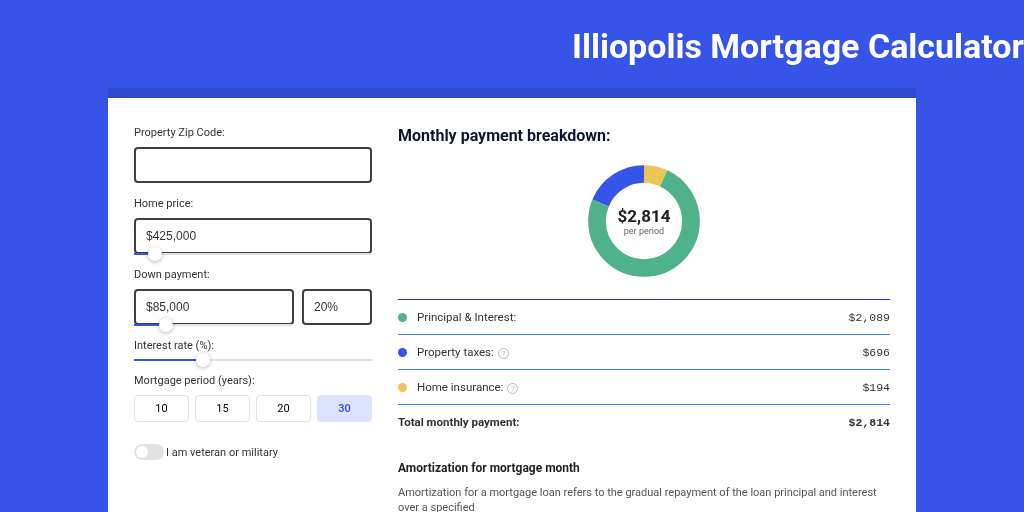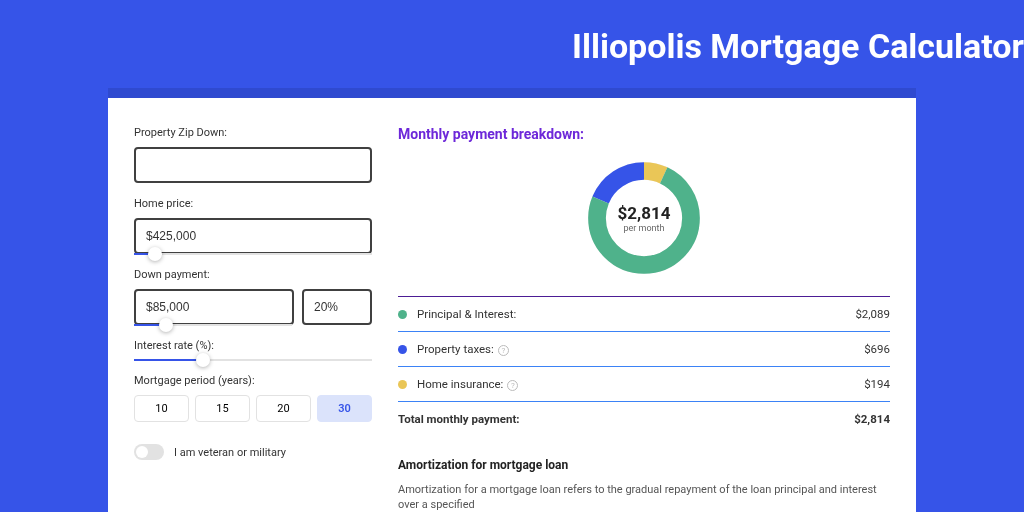--- a/index.html
+++ b/index.html
@@ -77,36 +77,36 @@
     text-align: center;
     cursor: pointer;
   }
   .period-btn.active {
     background: #dbe3fb;
     color: #3654e8;
     font-weight: 600;
     border-color: #dbe3fb;
   }
   .toggle-row {
-    display: flex; align-items: center; gap: 10px;
+    display: flex; align-items: center; gap: 2px;
     margin-top: 22px;
   }
   .toggle {
     width: 30px; height: 16px; border-radius: 10px;
     background: #e2e2e2; position: relative;
   }
   .toggle-knob {
     position: absolute; top: 2px; left: 2px;
     width: 12px; height: 12px; background: #fff;
     border-radius: 50%;
   }
   .toggle-label { font-size: 11px; color: #333; }
 
   .section-title {
-    font-size: 14px; font-weight: 700; color: #6d28d9;
+    font-size: 16px; font-weight: 700; color: #0f172a;
     margin-bottom: 14px;
   }
   .donut-wrap {
     display: flex; justify-content: center;
     margin-bottom: 16px;
   }
   .donut { position: relative; width: 124px; height: 124px; }
   .donut svg { width: 124px; height: 124px; transform: rotate(-90deg); }
   .donut-center {
     position: absolute; top: 0; left: 0; right: 0; bottom: 0;
@@ -121,21 +121,21 @@
     padding: 10px 0;
     border-top: 1px solid #3b82f6;
     font-size: 11.5px; color: #333;
   }
   .legend-row:first-of-type { border-top: 1px solid #4c1d95; }
   .legend-dot {
     width: 9px; height: 9px; border-radius: 50%;
     margin-right: 10px;
   }
   .legend-label { flex: 1; }
-  .legend-val { font-weight: 400; }
+  .legend-val { font-weight: 400; font-family: Liberation Mono, monospace; }
   .legend-total .legend-label { font-weight: 700; }
   .legend-total .legend-val { font-weight: 700; }
   .info-icon {
     display: inline-block; width: 11px; height: 11px;
     border: 1px solid #bbb; border-radius: 50%;
     font-size: 8px; line-height: 10px; text-align: center;
     color: #bbb; margin-left: 4px;
   }
   .amort-title {
     font-size: 12px; font-weight: 700; color: #222;
@@ -146,21 +146,21 @@
 </head>
 <body>
 
 <div class="title">Illiopolis Mortgage Calculator</div>
 <div class="title-bar"></div>
 
 <div class="panel">
 
   <div class="left">
 
-    <div class="field-label">Property Zip Down:</div>
+    <div class="field-label">Property Zip Code:</div>
     <input class="input" value="" style="">
 
     <div class="field-label">Home price:</div>
     <input class="input" value="$425,000" style="">
     <div class="slider-wrap">
       <div class="slider-track"></div>
       <div class="slider-fill" id="fill-home" style="width: 9%;"></div>
       <div class="slider-thumb" id="thumb-home" style="left: calc(9% - 7px);"></div>
     </div>
 
@@ -204,21 +204,21 @@
     <div class="donut-wrap">
       <div class="donut">
         <svg viewBox="0 0 42 42">
           <circle cx="21" cy="21" r="15.915" fill="none" stroke="#eee" stroke-width="6"></circle>
           <circle id="seg-blue" cx="21" cy="21" r="15.915" fill="none" stroke-width="6" stroke-linecap="butt" stroke="#3654e8" stroke-dasharray="18.86993603411514 81.13006396588486" stroke-dashoffset="18.86993603411514"></circle>
           <circle id="seg-gold" cx="21" cy="21" r="15.915" fill="none" stroke-width="6" stroke-linecap="butt" stroke="#eac657" stroke-dasharray="6.89410092395167 93.10589907604833" stroke-dashoffset="0"></circle>
           <circle id="seg-green" cx="21" cy="21" r="15.915" fill="none" stroke-width="6" stroke-linecap="butt" stroke="#4fb28b" stroke-dasharray="74.23596304193319 25.76403695806681" stroke-dashoffset="-6.89410092395167"></circle>
         </svg>
         <div class="donut-center">
           <div class="donut-amount">$2,814</div>
-          <div class="donut-sub">per month</div>
+          <div class="donut-sub">per period</div>
         </div>
       </div>
     </div>
 
     <div id="legend">
         <div class="legend-row">
           <span class="legend-dot" style="background: rgb(79, 178, 139);"></span>
           <span class="legend-label">Principal &amp; Interest:</span>
           <span class="legend-val">$2,089</span>
         </div>
@@ -232,17 +232,17 @@
           <span class="legend-label">Home insurance:<span class="info-icon">?</span></span>
           <span class="legend-val">$194</span>
         </div>
       </div>
 
     <div class="legend-row legend-total">
       <span class="legend-label">Total monthly payment:</span>
       <span class="legend-val">$2,814</span>
     </div>
 
-    <div class="amort-title">Amortization for mortgage loan</div>
+    <div class="amort-title">Amortization for mortgage month</div>
     <div class="amort-text">Amortization for a mortgage loan refers to the gradual repayment of the loan principal and interest over a specified</div>
   </div>
 
 </div>
 
 </body></html>

